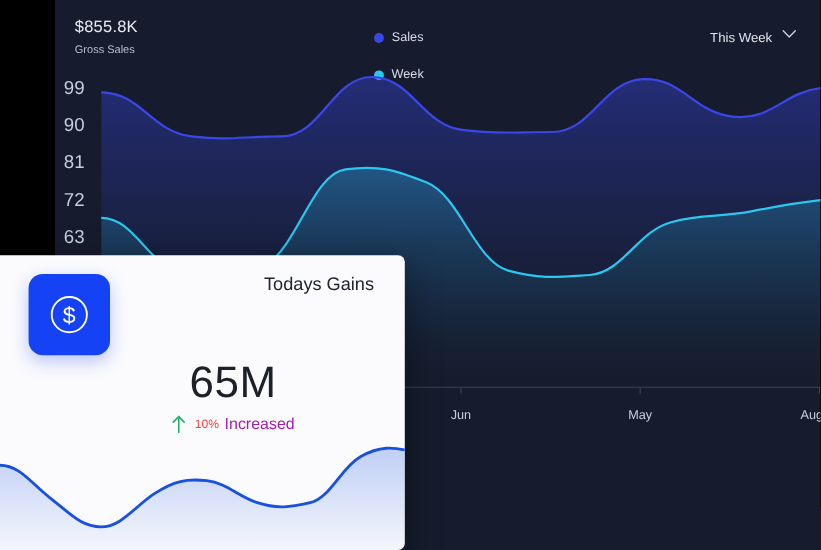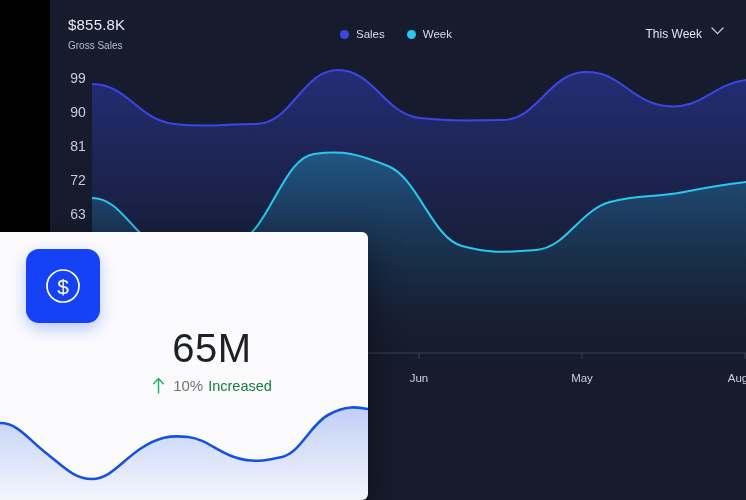--- a/index.html
+++ b/index.html
@@ -22,42 +22,42 @@
   .kpi { position:absolute; left:18px; top:16px; }
   .kpi-value {
     font-size:15px; color:#e6eaf2; letter-spacing:.2px; line-height:18px;
   }
   .kpi-label {
     font-size:10px; color:#b7bfd0; margin-top:5px; line-height:13px;
   }
 
   .legend {
     position:absolute; left:290px; top:28px;
-    display:flex; align-items:center; gap:22px;
+    display:flex; align-items:center; gap:22px;flex-direction:column;
   }
   .legend-item { display:flex; align-items:center; gap:7px; }
   .legend-dot { width:9px; height:9px; border-radius:50%; display:block; }
   .legend-text { font-size:11.5px; color:#d6dbe6; }
 
   .range-select {
     position:absolute; right:22px; top:27px;
     display:flex; align-items:flex-start; gap:9px;
     cursor:pointer;
   }
   .range-label { font-size:12px; color:#dfe4ee; }
   .chev { display:block; }
 
   
   .plot { position:absolute; left:0; top:62px; width:696px; height:438px; }
   .yaxis {
     position:absolute; left:8px; top:8px; width:40px; height:170px;
   }
   .ytick {
-    position:absolute; right:0; font-size:14px; color:#c6ccda;
-    text-align:center; width:100%;
+    position:absolute; right:0; font-size:17px; color:#c6ccda;
+    text-align:left; width:100%;
   }
   .chart-svg { position:absolute; left:42px; top:0; }
 
   .xaxis { position:absolute; left:42px; top:288px; width:654px; height:50px;text-align:right; }
   .xlabels { position:absolute; left:0; top:22px; width:654px; height:20px; }
   .xlabel {
     position:absolute; font-size:11.5px; color:#c9cfdc; transform:translateX(-50%);
   }
 
   
@@ -83,22 +83,22 @@
     text-align:center; font-size:40px; color:#1d2029;
     letter-spacing:.5px; line-height:44px;
     padding-left:56px;
   }
   .card-delta {
     position:absolute; left:0; right:0; top:145px;
     display:flex; align-items:center; justify-content:center; gap:8px;
     padding-left:56px;
   }
   .arrow-up { display:block; }
-  .delta-pct { font-size:15px; color:#737373; }
-  .delta-word { font-size:14.5px; color:#15803d; margin-left:-3px;text-align:right; }
+  .delta-pct { font-size:11px; color:#ef4444; }
+  .delta-word { font-size:14.5px; color:#a21caf; margin-left:-3px;text-align:right; }
   .spark { position:absolute; left:0; bottom:0; width:368px; height:105px; }
 </style>
 </head>
 <body>
 
 <div id="root">
 
   <div class="panel">
 
     <div class="panel-head">
@@ -191,20 +191,21 @@
 
   <div class="card">
 
     <div class="icon-tile">
       <svg width="42" height="42" viewBox="0 0 42 42">
         <circle cx="21" cy="21" r="16" fill="none" stroke="#ffffff" stroke-width="1.7"></circle>
         <text x="21" y="28.5" text-anchor="middle" fill="#ffffff" font-size="21" font-family="'Liberation Sans', sans-serif">$</text>
       </svg>
     </div>
 
+    <div class="card-title">Todays Gains</div>
 
     <div class="card-big">65M</div>
 
     <div class="card-delta">
       <svg class="arrow-up" width="13" height="17" viewBox="0 0 13 17">
         <path d="M6.5 16 L6.5 2 M1.6 6.8 L6.5 1.6 L11.4 6.8" fill="none" stroke="#1fb268" stroke-width="1.5" stroke-linecap="round" stroke-linejoin="round"></path>
       </svg>
       <span class="delta-pct">10%</span>
       <span class="delta-word">Increased</span>
     </div>

